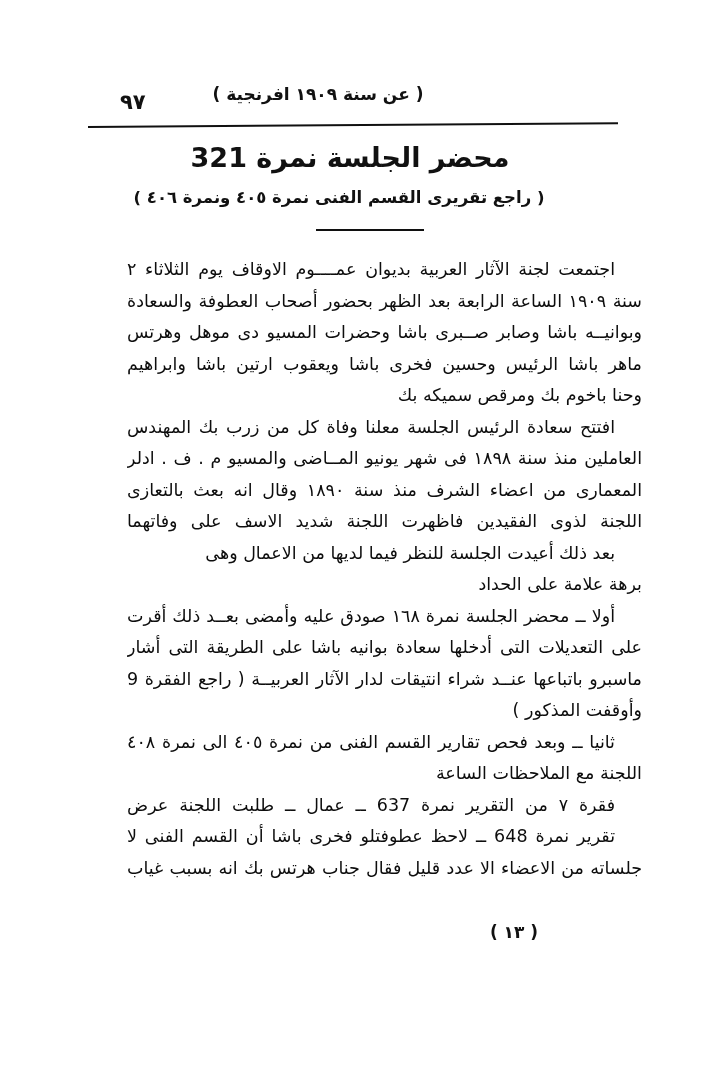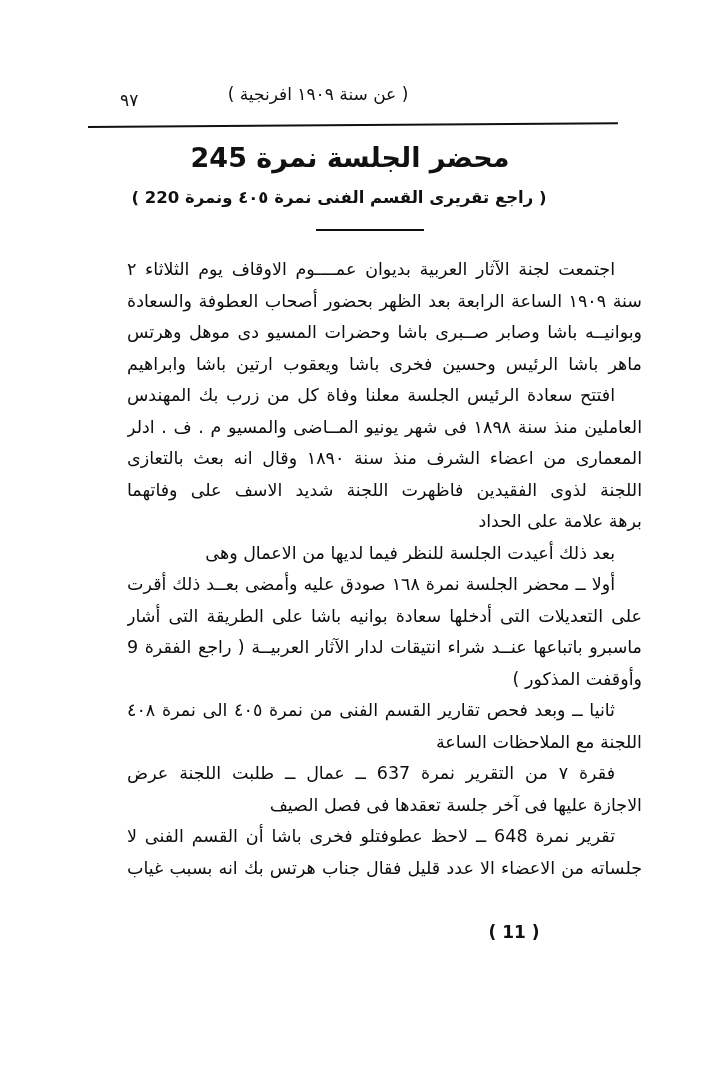--- a/index.html
+++ b/index.html
@@ -18,30 +18,30 @@
     color: #111111;
   }
   
   .hdr-note {
     position: absolute;
     top: 84px;
     left: 0;
     width: 636px;
     text-align: center;
     font-size: 17px;
-    font-weight: normal;
+    font-weight: bold;
     letter-spacing: 0.5px;
     white-space: nowrap;
   }
   .hdr-num {
     position: absolute;
     top: 90px;
     left: 120px;
-    font-size: 17px;
-    font-weight: normal;
+    font-size: 21px;
+    font-weight: bold;
   }
   .hdr-rule {
     position: absolute;
     top: 126px;
     left: 88px;
     width: 530px;
     height: 2.4px;
     background: #101010;
     transform: rotate(-0.4deg);
     transform-origin: left center;
@@ -115,42 +115,42 @@
 </style>
 </head>
 <body>
 
 <div class="sheet">
 
   <div class="hdr-note">( عن سنة ١٩٠٩ افرنجية )</div>
   <div class="hdr-num">٩٧</div>
   <div class="hdr-rule"></div>
 
-  <h1 class="title">محضر الجلسة نمرة 245</h1>
-  <div class="subtitle">( راجع تقريرى القسم الفنى نمرة ٤٠٥ ونمرة 220 )</div>
+  <h1 class="title">محضر الجلسة نمرة 321</h1>
+  <div class="subtitle">( راجع تقريرى القسم الفنى نمرة ٤٠٥ ونمرة ٤٠٦ )</div>
   <div class="sub-rule"></div>
 
   <div class="body-block">
     <div class="bl j i">اجتمعت لجنة الآثار العربية بديوان عمــــوم الاوقاف يوم الثلاثاء ٢ نوفمبر</div>
     <div class="bl j">سنة ١٩٠٩ الساعة الرابعة بعد الظهر بحضور أصحاب العطوفة والسعادة مصطفى</div>
     <div class="bl j">وبوانيــه باشا وصابر صــبرى باشا وحضرات المسيو دى موهل وهرتس بك</div>
     <div class="bl j">ماهر باشا الرئيس وحسين فخرى باشا ويعقوب ارتين باشا وابراهيم نجيب باشا</div>
+    <div class="bl s">وحنا باخوم بك ومرقص سميكه بك</div>
     <div class="bl j i">افتتح سعادة الرئيس الجلسة معلنا وفاة كل من زرب بك المهندس من الاعضاء</div>
     <div class="bl j">العاملين منذ سنة ١٨٩٨ فى شهر يونيو المــاضى والمسيو م . ف . ادلر المهندس</div>
     <div class="bl j">المعمارى من اعضاء الشرف منذ سنة ١٨٩٠ وقال انه بعث بالتعازى اللازمة باسم</div>
     <div class="bl j">اللجنة لذوى الفقيدين فاظهرت اللجنة شديد الاسف على وفاتهما وأوقفت الجلسة</div>
+    <div class="bl s i">بعد ذلك أعيدت الجلسة للنظر فيما لديها من الاعمال وهى</div>
     <div class="bl s">برهة علامة على الحداد</div>
-    <div class="bl s i">بعد ذلك أعيدت الجلسة للنظر فيما لديها من الاعمال وهى</div>
     <div class="bl j i">أولا ــ محضر الجلسة نمرة ١٦٨ صودق عليه وأمضى بعــد ذلك أقرت اللجنة</div>
     <div class="bl j">على التعديلات التى أدخلها سعادة بوانيه باشا على الطريقة التى أشار جناب المسيو</div>
     <div class="bl j">ماسبرو باتباعها عنــد شراء انتيقات لدار الآثار العربيــة ( راجع الفقرة 9 من</div>
     <div class="bl s">وأوقفت المذكور )</div>
     <div class="bl j i">ثانيا ــ وبعد فحص تقارير القسم الفنى من نمرة ٤٠٥ الى نمرة ٤٠٨ اعتمدتها</div>
     <div class="bl s">اللجنة مع الملاحظات الساعة</div>
     <div class="bl j i">فقرة ٧ من التقرير نمرة 637 ــ عمال ــ طلبت اللجنة عرض طلبــات</div>
-    <div class="bl s">الاجازة عليها فى آخر جلسة تعقدها فى فصل الصيف</div>
     <div class="bl j i">تقرير نمرة 648 ــ لاحظ عطوفتلو فخرى باشا أن القسم الفنى لا يحضر</div>
     <div class="bl j">جلساته من الاعضاء الا عدد قليل فقال جناب هرتس بك انه بسبب غياب الاعضاء</div>
   </div>
 
-  <div class="footer-sig">( 11 )</div>
+  <div class="footer-sig">( ١٣ )</div>
 
 </div>
 
 </body></html>

